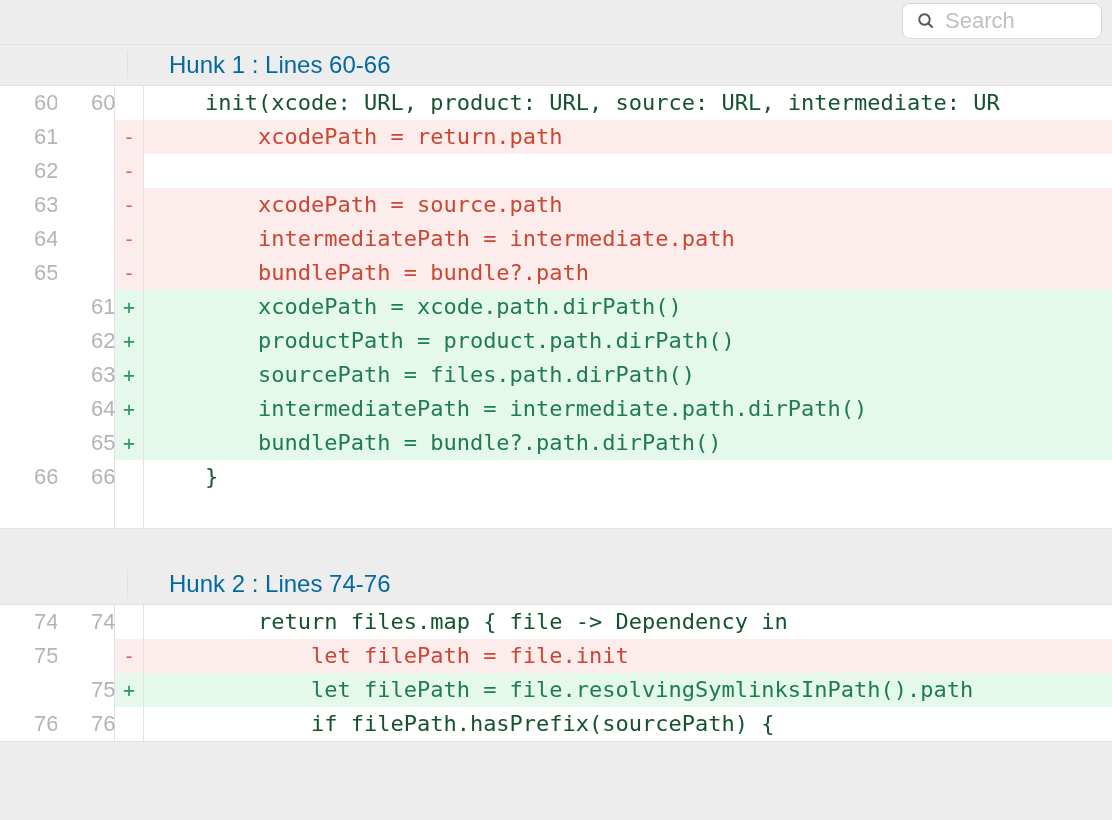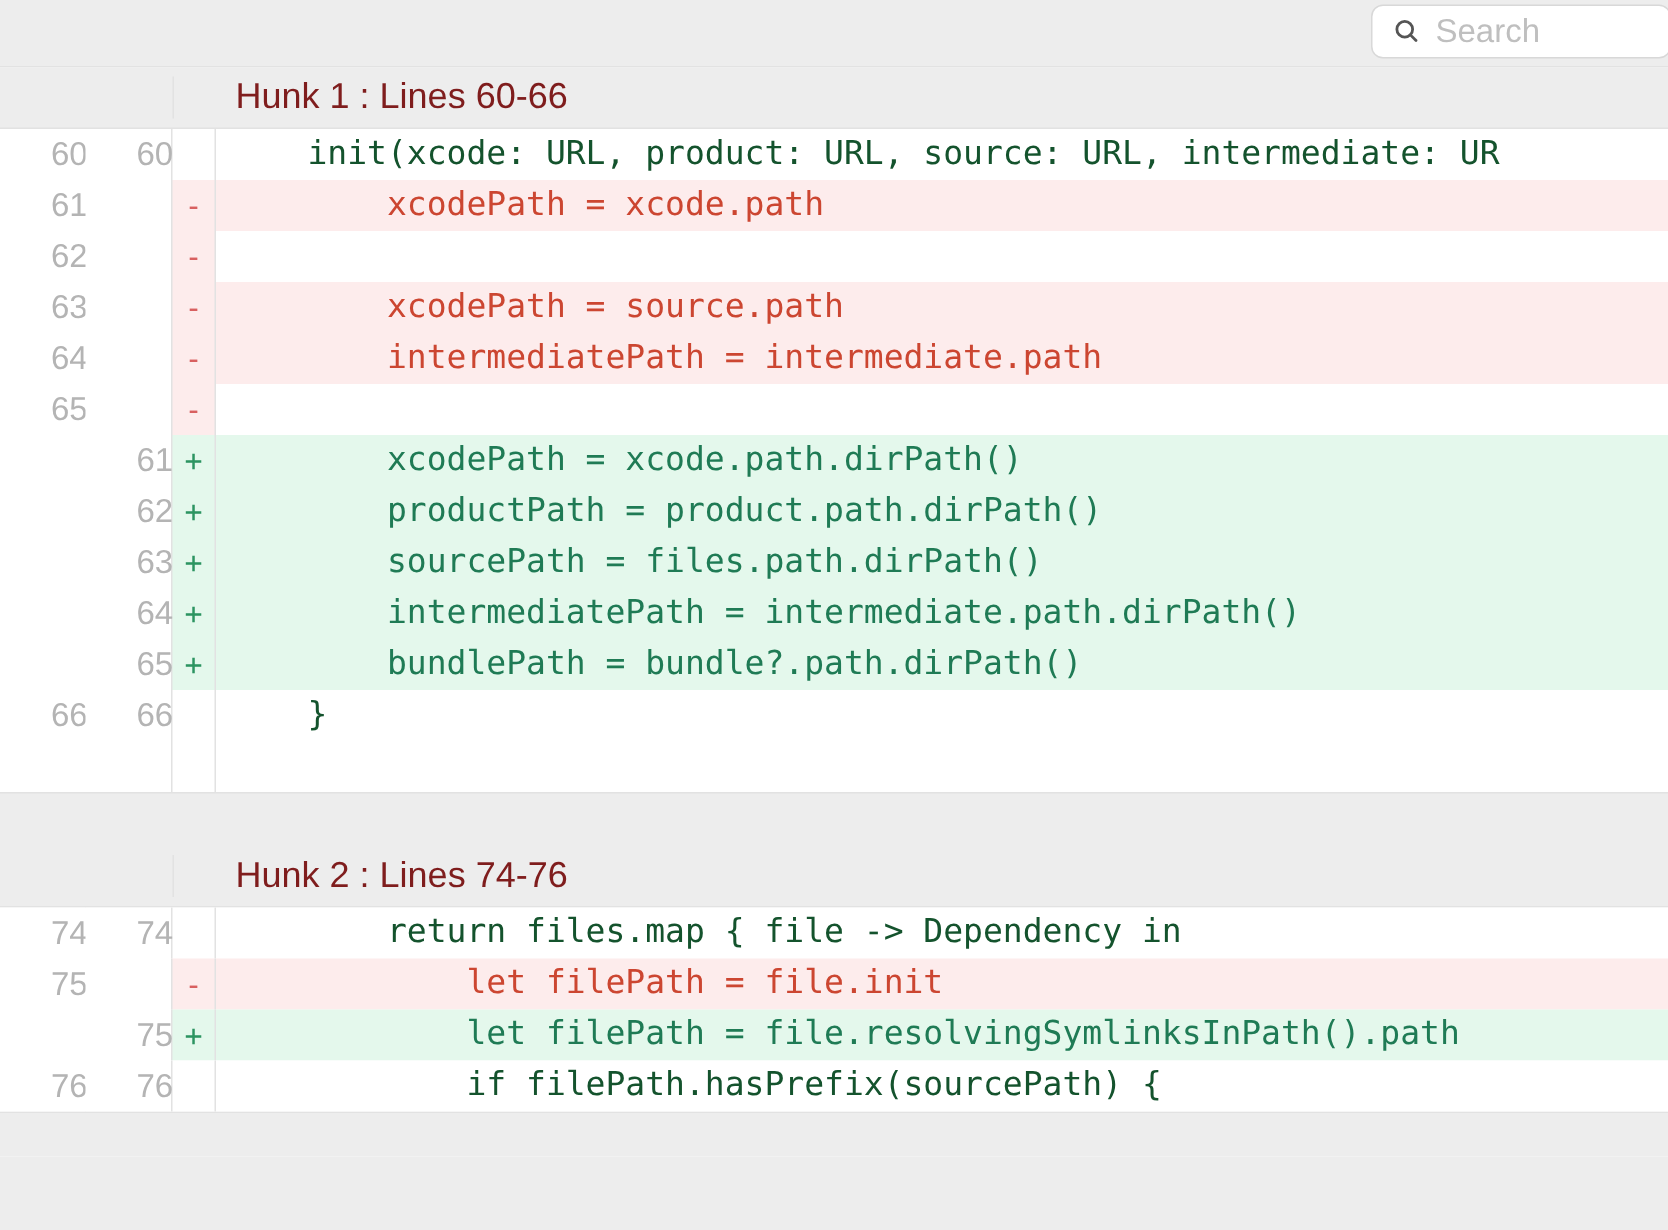--- a/index.html
+++ b/index.html
@@ -10,21 +10,21 @@
       height: 820px;
       overflow: hidden;
       font-size: 22px;
     }
     .toolbar {
       height: 40px;
       background: #ededed;
       display: flex;
       justify-content: flex-end;
       align-items: center;
-      padding-right: 0;
+      padding-right: 12px;
     }
     .search-wrap {
       background: #fff;
       border: 1px solid #d8d8d8;
       border-radius: 8px;
       display: flex;
       align-items: center;
       padding: 6px 14px 6px 14px;
       width: 200px;
       height: 36px;
@@ -45,23 +45,23 @@
     .search-input::placeholder { color: #bfbfbf; }
 
     .diff-container {
       background: #fff;
       margin-top: 4px;
       border-top: 1px solid #e2e2e2;
     }
 
     .hunk-header {
       background: #ededed;
-      color: #7f1d1d;
+      color: #0369a1;
       font-size: 24px;
-      padding: 6px 0 6px 0;
+      padding: 6px 0 6px 12px;
       font-weight: 400;
       display: flex;
       border-bottom: 1px solid #e2e2e2;
     }
     .hunk-header .gutter-spacer {
       width: 115px;
       flex-shrink: 0;
     }
     .hunk-header .hunk-sep {
       width: 30px;
@@ -180,21 +180,21 @@
       <div class="diff-line line-context">
         <div class="lineno old">60</div>
         <div class="lineno new">60</div>
         <div class="marker"> </div>
         <div class="code">    init(xcode: URL, product: URL, source: URL, intermediate: UR</div>
       </div>
       <div class="diff-line line-del">
         <div class="lineno old">61</div>
         <div class="lineno new"></div>
         <div class="marker">-</div>
-        <div class="code">        xcodePath = xcode.path</div>
+        <div class="code">        xcodePath = return.path</div>
       </div>
       <div class="diff-line line-del">
         <div class="lineno old">62</div>
         <div class="lineno new"></div>
         <div class="marker">-</div>
       </div>
       <div class="diff-line line-del">
         <div class="lineno old">63</div>
         <div class="lineno new"></div>
         <div class="marker">-</div>
@@ -203,20 +203,21 @@
       <div class="diff-line line-del">
         <div class="lineno old">64</div>
         <div class="lineno new"></div>
         <div class="marker">-</div>
         <div class="code">        intermediatePath = intermediate.path</div>
       </div>
       <div class="diff-line line-del">
         <div class="lineno old">65</div>
         <div class="lineno new"></div>
         <div class="marker">-</div>
+        <div class="code">        bundlePath = bundle?.path</div>
       </div>
       <div class="diff-line line-add">
         <div class="lineno old"></div>
         <div class="lineno new">61</div>
         <div class="marker">+</div>
         <div class="code">        xcodePath = xcode.path.dirPath()</div>
       </div>
       <div class="diff-line line-add">
         <div class="lineno old"></div>
         <div class="lineno new">62</div>

